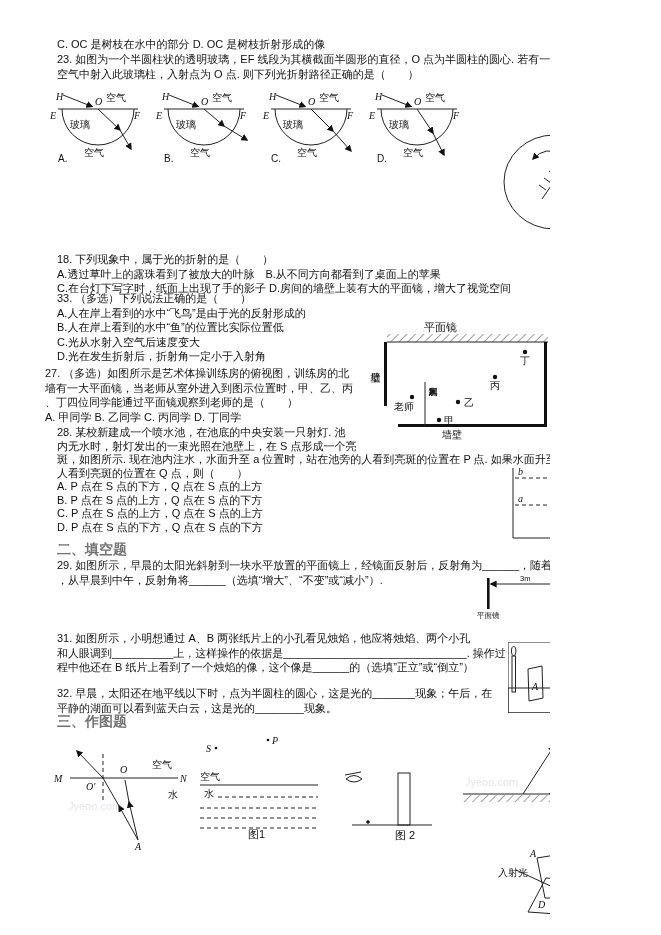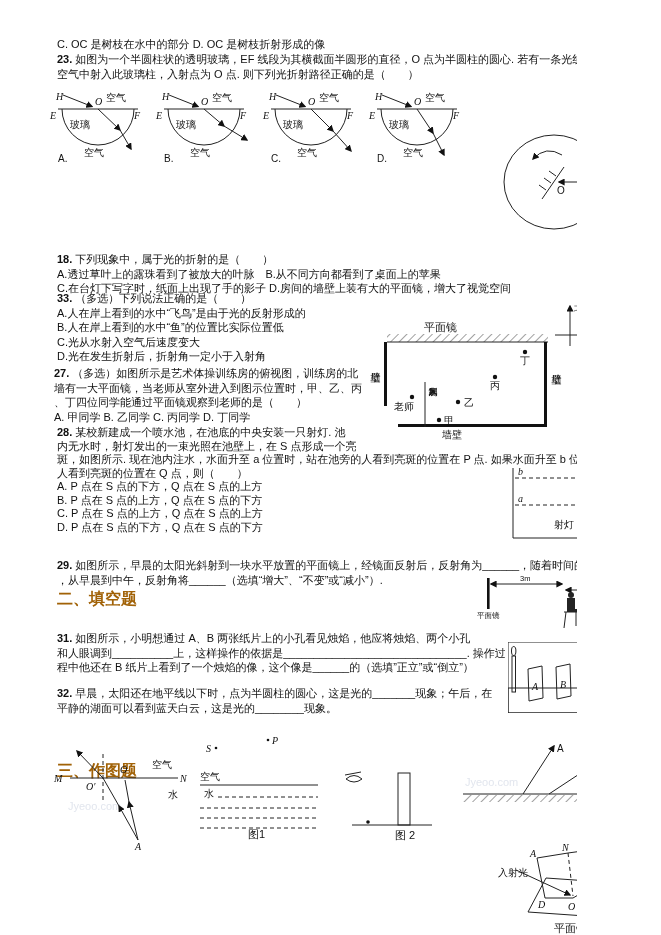--- a/index.html
+++ b/index.html
@@ -1,21 +1,21 @@
 <!DOCTYPE html>
 <html><head>
 <meta charset="utf-8">
 <style>
   html,body{margin:0;padding:0;background:#fff;}
   #page{position:relative;width:550px;height:935px;background:#fff;overflow:hidden;
-        font-family:"Liberation Sans",sans-serif;color:#111;padding-left:27px;}
+        font-family:"Liberation Sans",sans-serif;color:#111;}
   .tb{position:absolute;font-size:11px;line-height:14.6px;white-space:pre-line;}
-  .tb b{font-weight:bold;}
+  .tb b{font-weight:normal;}
   .lh135{line-height:13.5px;}
-  .sec{position:absolute;font-size:16px;font-weight:bold;color:#a16207;margin-top:48px;}
+  .sec{position:absolute;font-size:14px;font-weight:bold;color:#737373;}
   .fig{position:absolute;}
   .fig line,.fig path,.fig ellipse,.fig rect,.fig polygon,.fig polyline,.fig circle{stroke:#222;stroke-width:1;fill:none;}
   .fig .dot{fill:#111;stroke:none;}
   .fig .solid{fill:#111;stroke:none;}
   .fig .hatchfill{fill:url(#hatch);stroke:none;}
   .fig .dk{fill:#242424;stroke:none;}
   .fig text{fill:#111;stroke:none;font-size:10px;font-family:"Liberation Sans",sans-serif;}
   .fig text.it{font-style:italic;font-family:"Liberation Serif",serif;}
   .fig text.sm{font-size:7.5px;}
   .fig text.wm{fill:#e2e6ee;font-size:11px;}
@@ -123,21 +123,21 @@
   <div class="tb" style="left:57px;top:252px;width:600px"><b>18.</b><span> 下列现象中，属于光的折射的是（　　）
 A.透过草叶上的露珠看到了被放大的叶脉　B.从不同方向都看到了桌面上的苹果
 C.在台灯下写字时，纸面上出现了手的影子 D.房间的墙壁上装有大的平面镜，增大了视觉空间</span></div>
 
   <div class="tb" style="left:57px;top:291px;width:330px"><b>33.</b><span> （多选）下列说法正确的是（　　）
 A.人在岸上看到的水中“飞鸟”是由于光的反射形成的
 B.人在岸上看到的水中“鱼”的位置比实际位置低
 C.光从水射入空气后速度变大
 D.光在发生折射后，折射角一定小于入射角</span></div>
 
-  <div class="tb" style="left:54px;top:366px;width:330px"><b>27.</b><span> （多选）如图所示是艺术体操训练房的俯视图，训练房的北
+  <div class="tb" style="left:45px;top:366px;width:330px"><b>27.</b><span> （多选）如图所示是艺术体操训练房的俯视图，训练房的北
 墙有一大平面镜，当老师从室外进入到图示位置时，甲、乙、丙
 、丁四位同学能通过平面镜观察到老师的是（　　）
 A. 甲同学 B. 乙同学 C. 丙同学 D. 丁同学</span></div>
 
   <div class="fig" style="left:368px;top:296px;width:250px;height:150px">
     <svg width="250" height="150">
       <rect x="19" y="38" width="161" height="8" class="hatchfill"></rect>
       <line x1="19" y1="46" x2="180" y2="46" stroke-width="1.5"></line>
       <rect x="16" y="46" width="3" height="64" class="solid"></rect>
       <rect x="176" y="46" width="3" height="85" class="solid"></rect>

